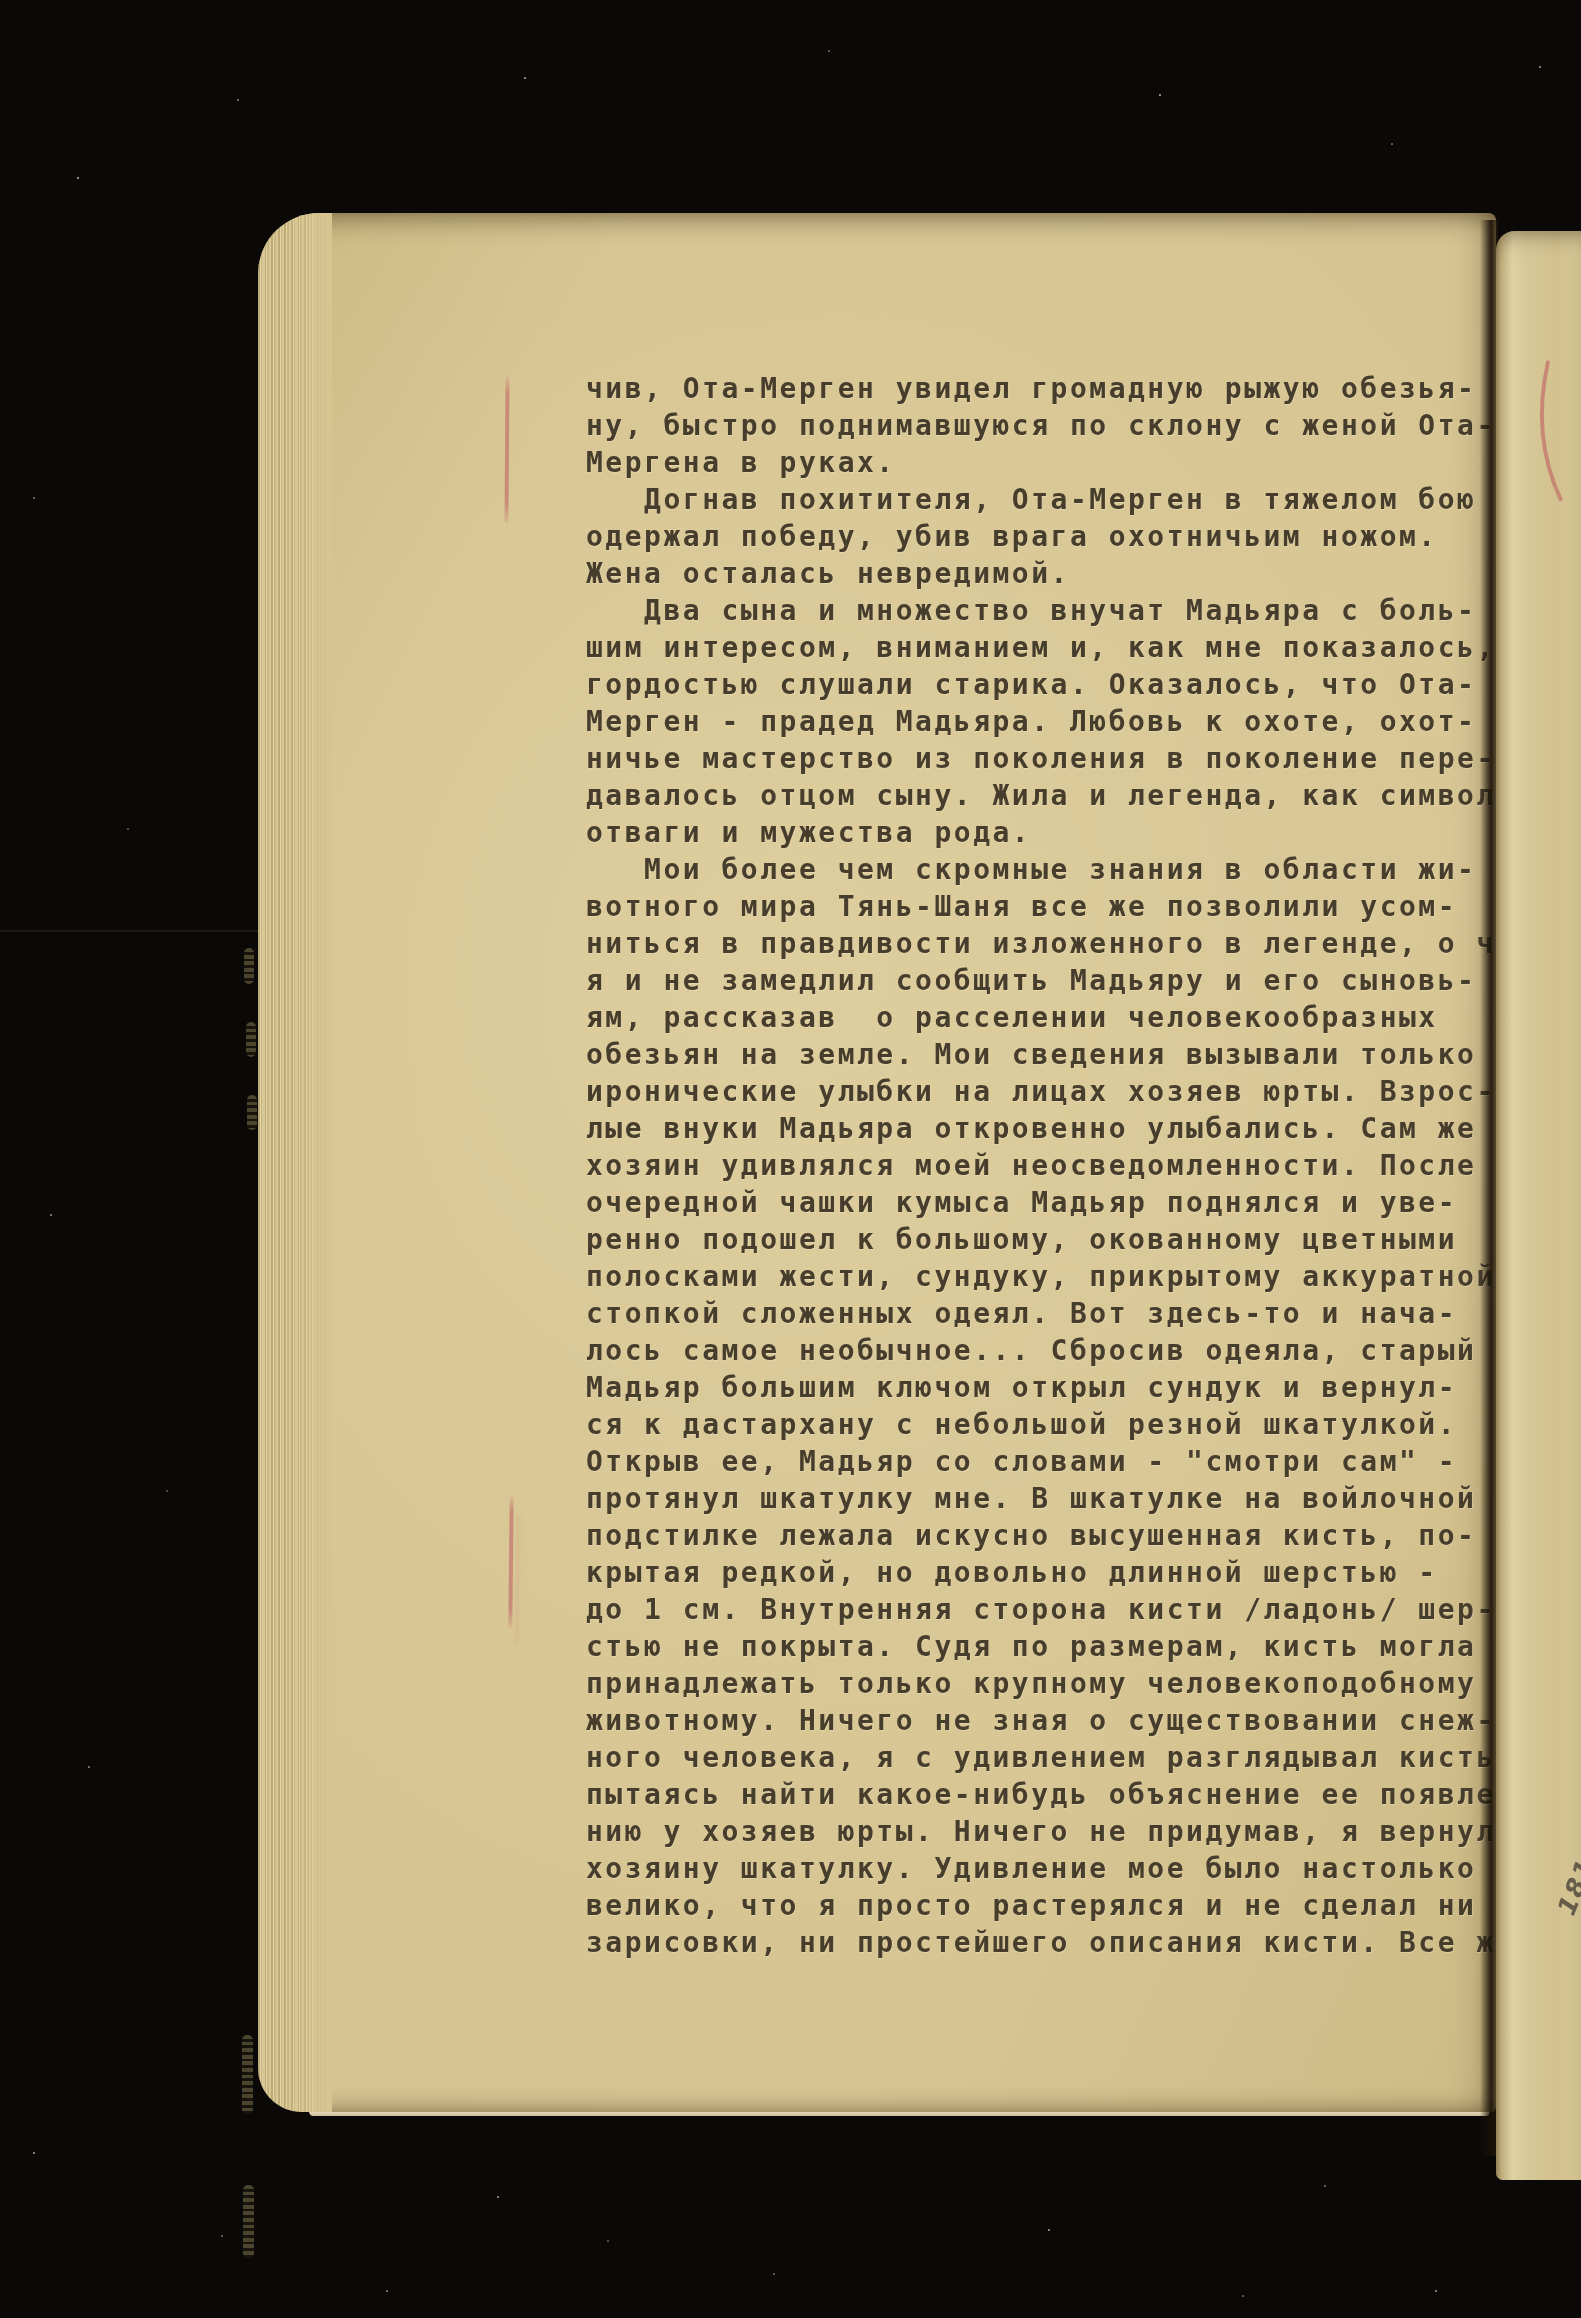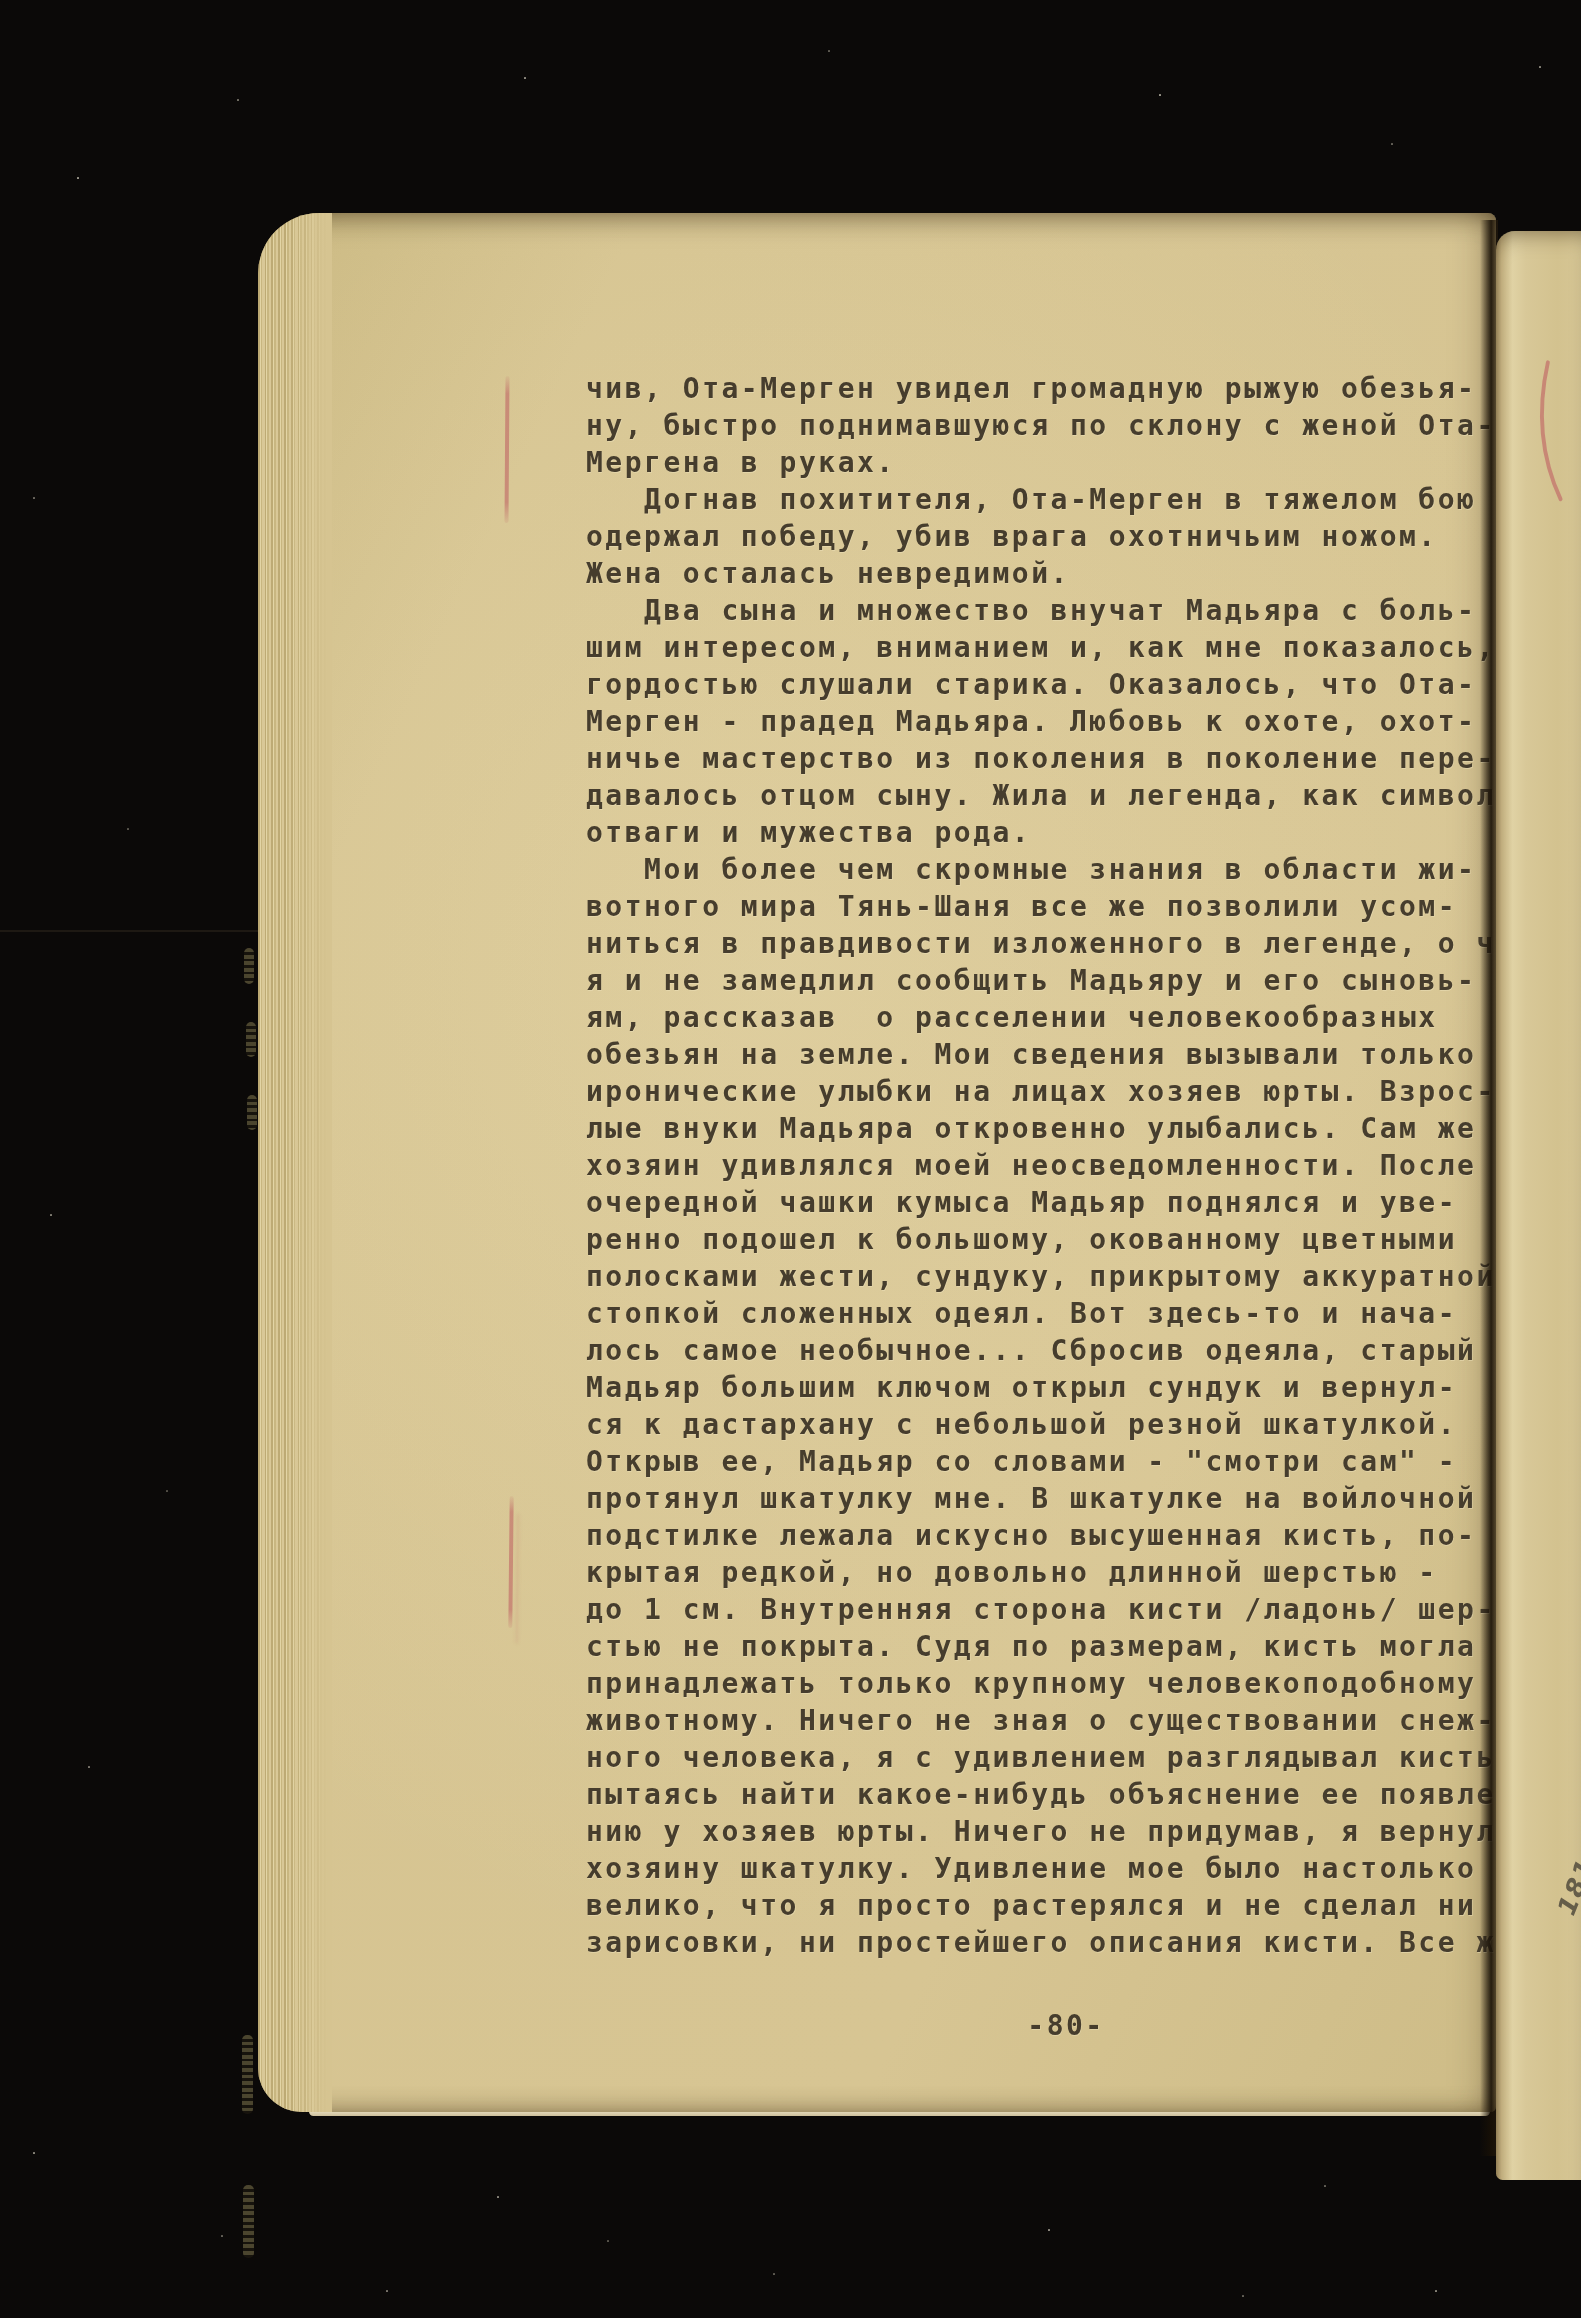--- a/index.html
+++ b/index.html
@@ -133,21 +133,20 @@
 до 1 см. Внутренняя сторона кисти /ладонь/ шер-
 стью не покрыта. Судя по размерам, кисть могла
 принадлежать только крупному человекоподобному
 животному. Ничего не зная о существовании снеж-
 ного человека, я с удивлением разглядывал кисть,
 пытаясь найти какое-нибудь объяснение ее появле-
 нию у хозяев юрты. Ничего не придумав, я вернул
 хозяину шкатулку. Удивление мое было настолько
 велико, что я просто растерялся и не сделал ни
 зарисовки, ни простейшего описания кисти. Все же</div>
-    <div class="typed page-number">-80-</div>
   </div>
 
   <div class="gutter"></div>
 
   <div class="facing">
     <svg class="red-curve" viewBox="0 0 154 3532" preserveAspectRatio="none">
       <path d="M 94 238 C 78 310, 76 398, 117 486" fill="none" stroke="#c4786e" stroke-width="7" stroke-linecap="round" opacity="0.8"></path>
     </svg>
     <div class="typed fragments">
         <span class="frag" style="top: 131px;">п</span>

